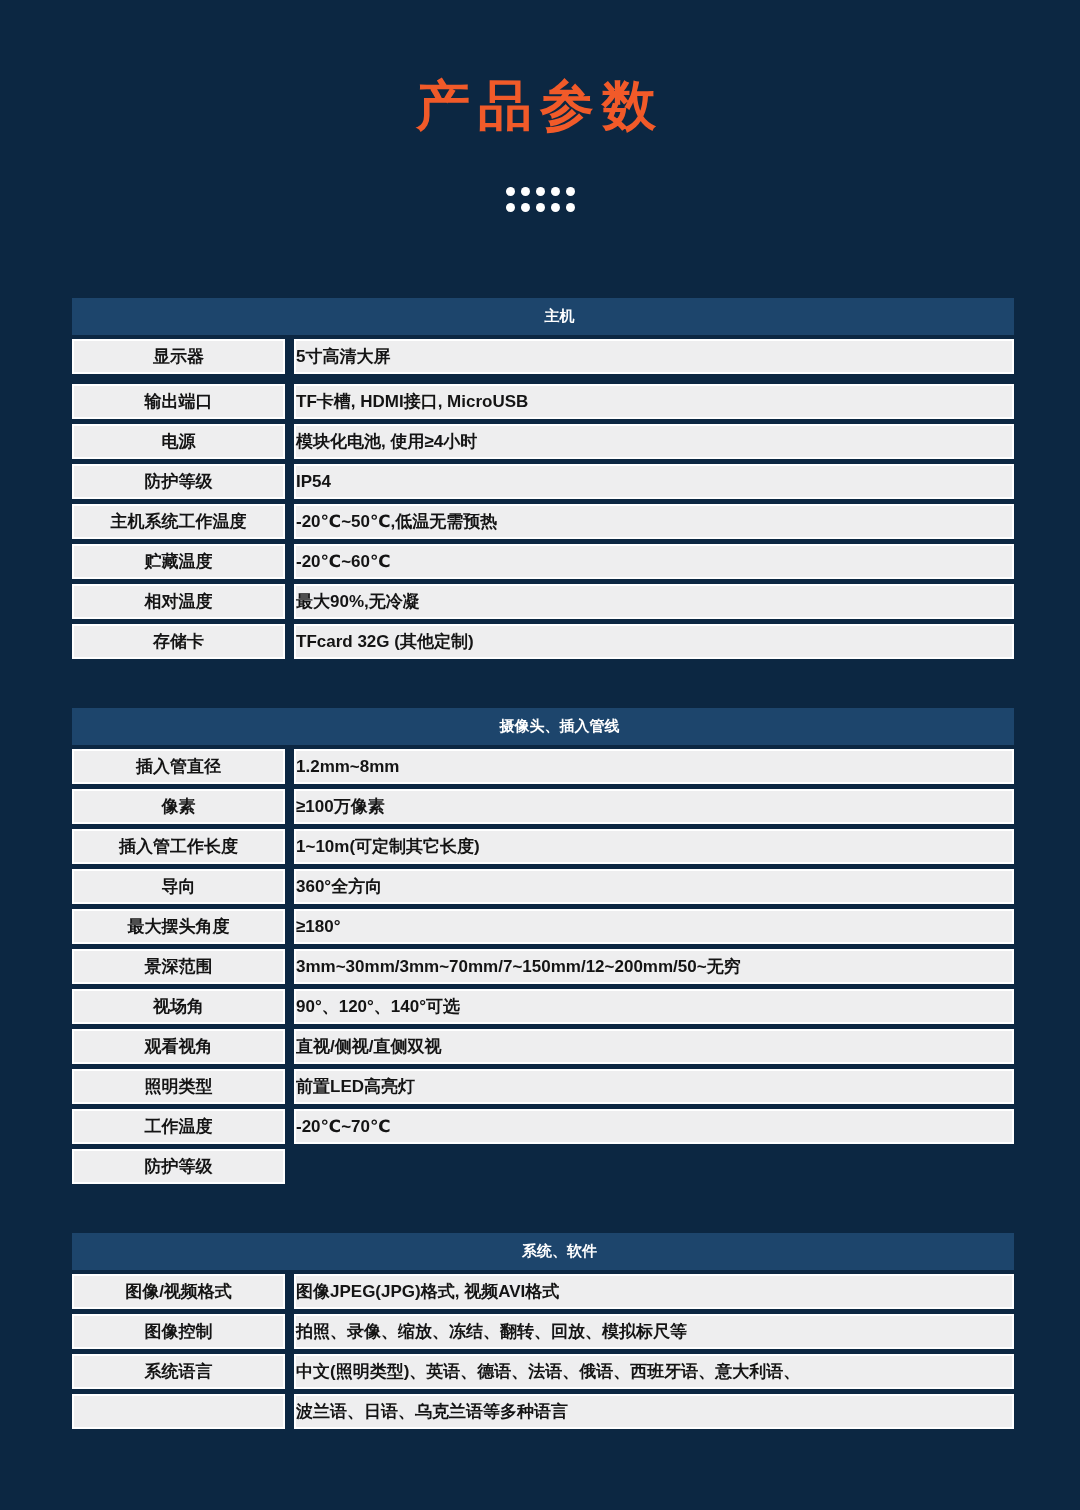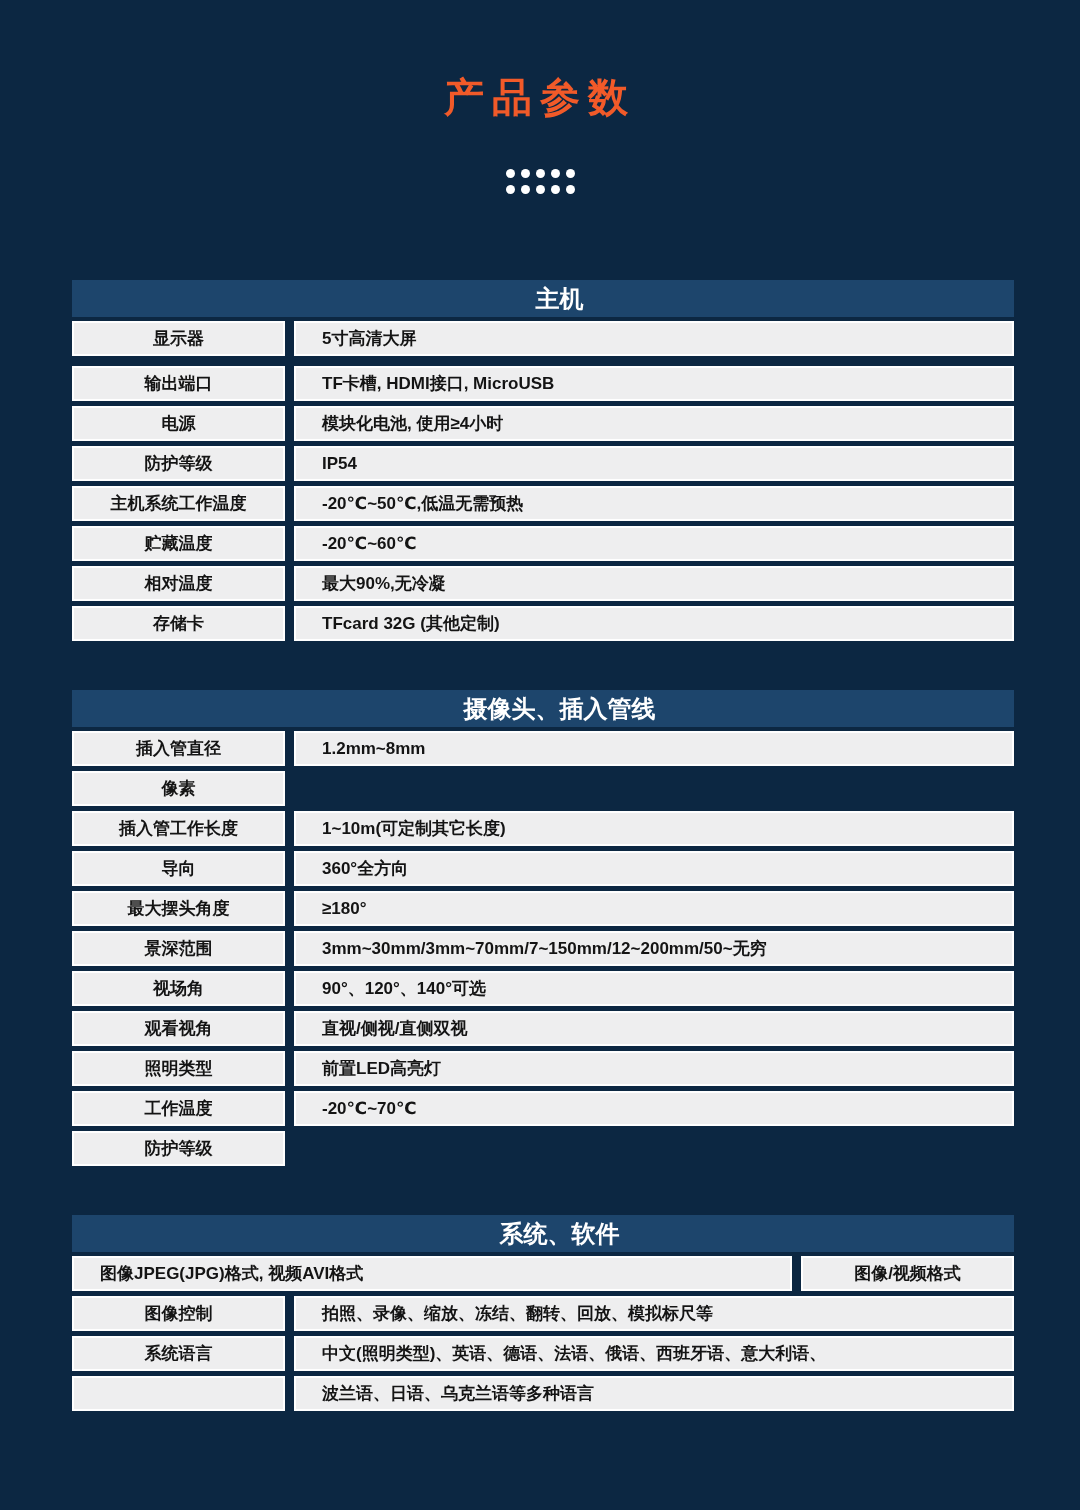--- a/index.html
+++ b/index.html
@@ -15,21 +15,21 @@
   *{margin:0;padding:0;box-sizing:border-box;}
   html,body{width:1080px;height:1510px;}
   body{
     background:var(--background);
     font-family:"Liberation Sans","DejaVu Sans",sans-serif;
     overflow:hidden;
   }
   .page-title{
     padding-top:70px;
     text-align:center;
-    font-size:40px;
+    font-size:54px;
     font-weight:bold;
     letter-spacing:8px;
     color:var(--accent);
   }
   .dots{
     margin-top:44px;
     display:flex;
     flex-direction:column;
     align-items:center;
     gap:7px;
@@ -42,21 +42,21 @@
   .tables{
     margin:86px 66px 0 72px;
     width:942px;
   }
   .spec-table{margin-bottom:49px;}
   .spec-table:last-child{margin-bottom:10px;}
   .table-header{
     height:37px;
     background:var(--table-header-bg);
     color:var(--header-text);
-    font-size:24px;
+    font-size:15px;
     font-weight:bold;
     display:flex;
     align-items:center;
     justify-content:center;
     margin-bottom:4px;
     padding-left:33px;
   }
   .spec-row{
     display:flex;
     gap:9px;
@@ -74,21 +74,20 @@
     color:var(--text-dark);
     white-space:nowrap;
   }
   .cell.label{
     width:213px;
     flex:none;
     justify-content:center;
   }
   .cell.value{
     flex:1;
-    padding-left:26px;
     justify-content:flex-start;
   }
 </style>
 </head>
 <body>
 
 <h1 class="page-title">产品参数</h1>
 
 <div class="dots">
   <div class="dots-row">
@@ -146,20 +145,21 @@
       </div>
     </section>
     <section class="spec-table">
       <div class="table-header">摄像头、插入管线</div>
       <div class="spec-row">
         <div class="cell label">插入管直径</div>
         <div class="cell value">1.2mm~8mm</div>
       </div>
       <div class="spec-row">
         <div class="cell label">像素</div>
+        <div class="cell value">≥100万像素</div>
       </div>
       <div class="spec-row">
         <div class="cell label">插入管工作长度</div>
         <div class="cell value">1~10m(可定制其它长度)</div>
       </div>
       <div class="spec-row">
         <div class="cell label">导向</div>
         <div class="cell value">360°全方向</div>
       </div>
       <div class="spec-row">
@@ -186,22 +186,22 @@
         <div class="cell label">工作温度</div>
         <div class="cell value">-20℃~70℃</div>
       </div>
       <div class="spec-row">
         <div class="cell label">防护等级</div>
       </div>
     </section>
     <section class="spec-table">
       <div class="table-header">系统、软件</div>
       <div class="spec-row">
+        <div class="cell label">图像/视频格式</div>
         <div class="cell value">图像JPEG(JPG)格式, 视频AVI格式</div>
-        <div class="cell label">图像/视频格式</div>
       </div>
       <div class="spec-row">
         <div class="cell label">图像控制</div>
         <div class="cell value">拍照、录像、缩放、冻结、翻转、回放、模拟标尺等</div>
       </div>
       <div class="spec-row">
         <div class="cell label">系统语言</div>
         <div class="cell value">中文(照明类型)、英语、德语、法语、俄语、西班牙语、意大利语、</div>
       </div>
       <div class="spec-row">

